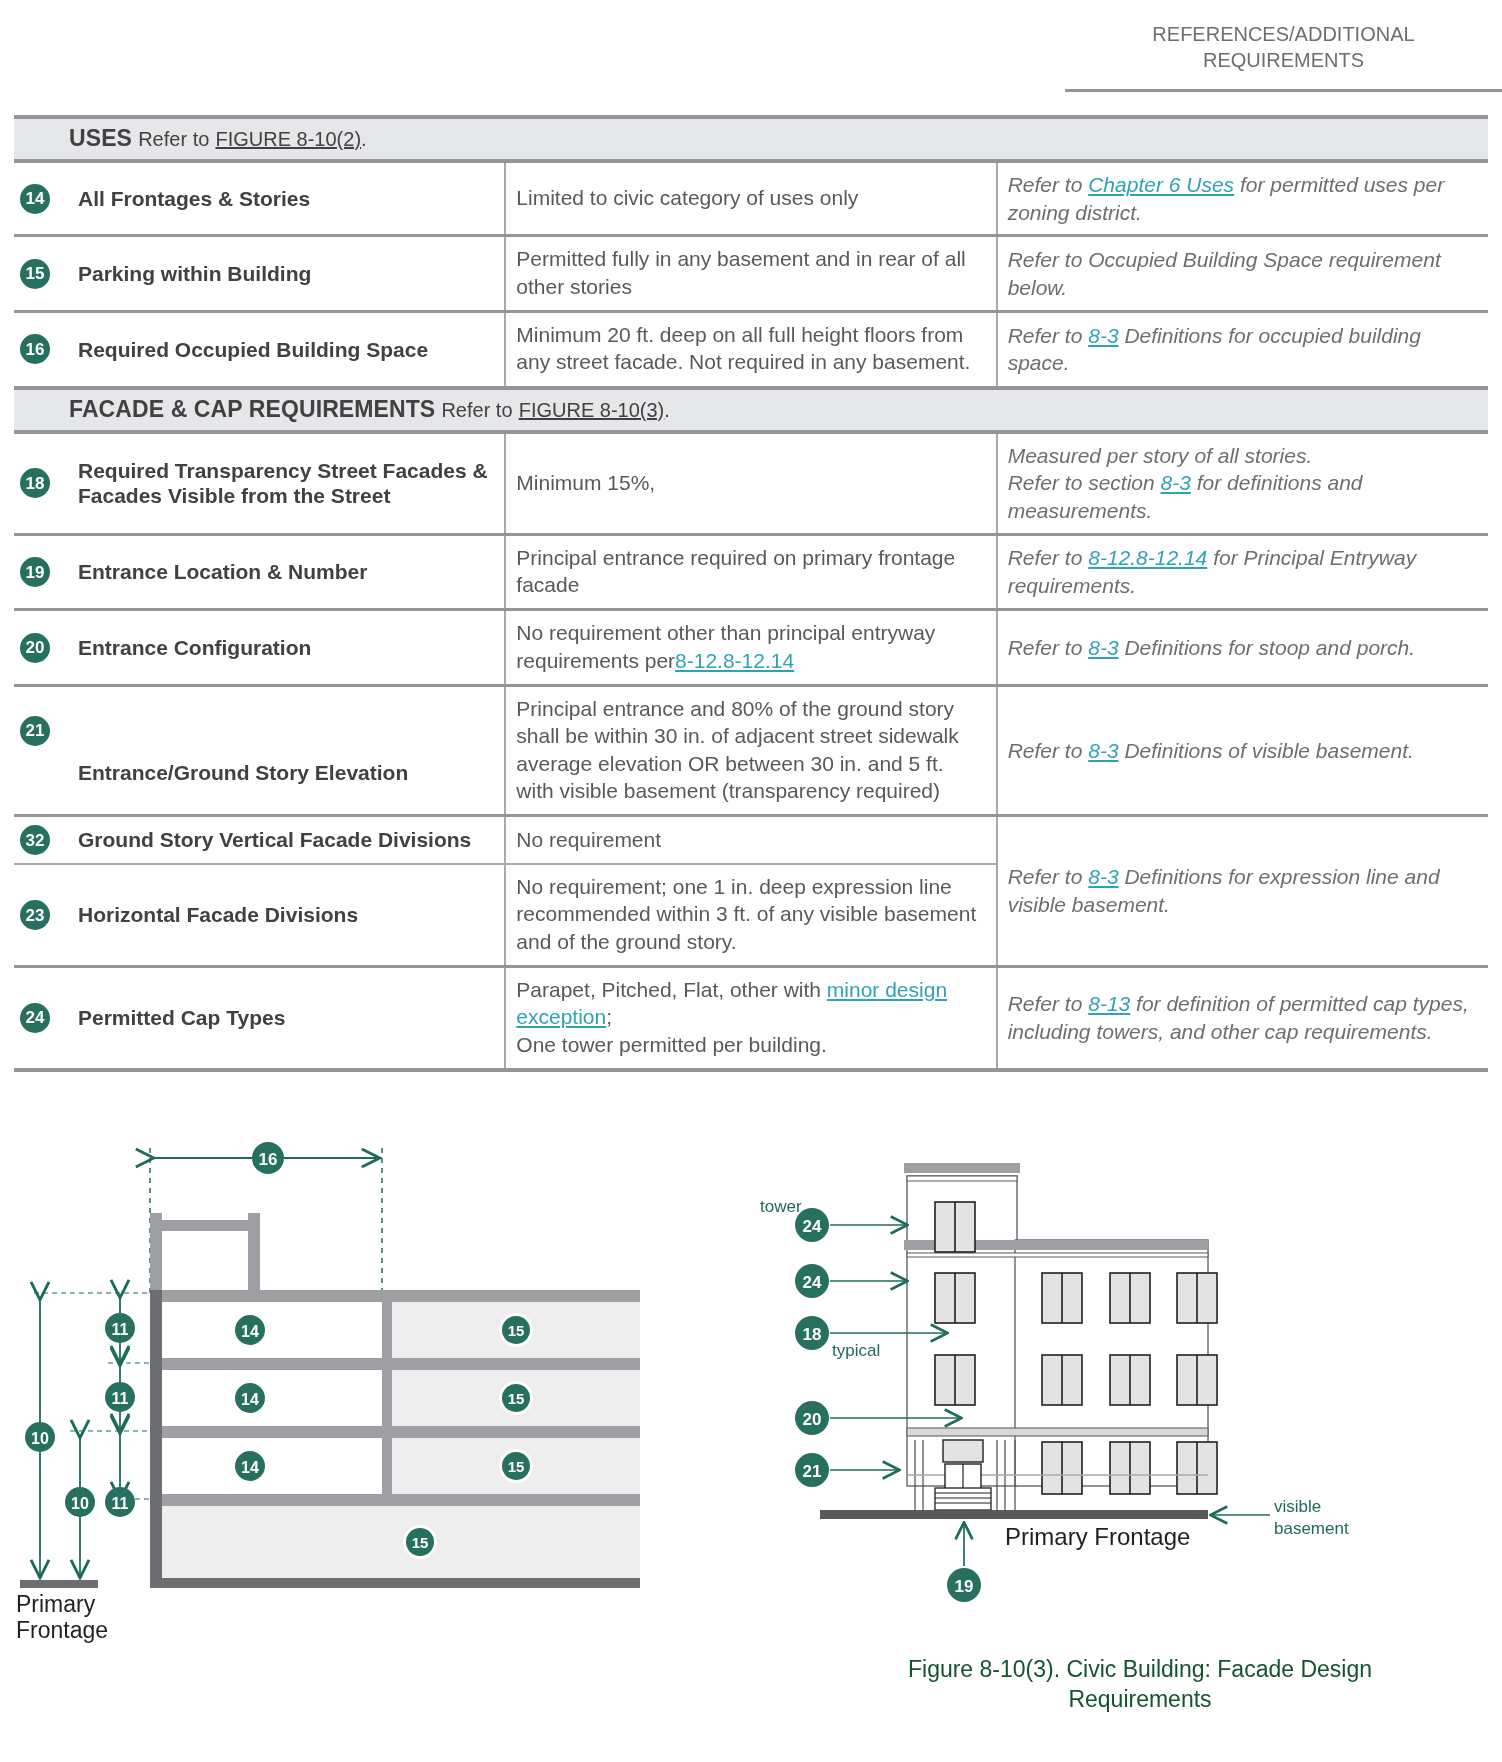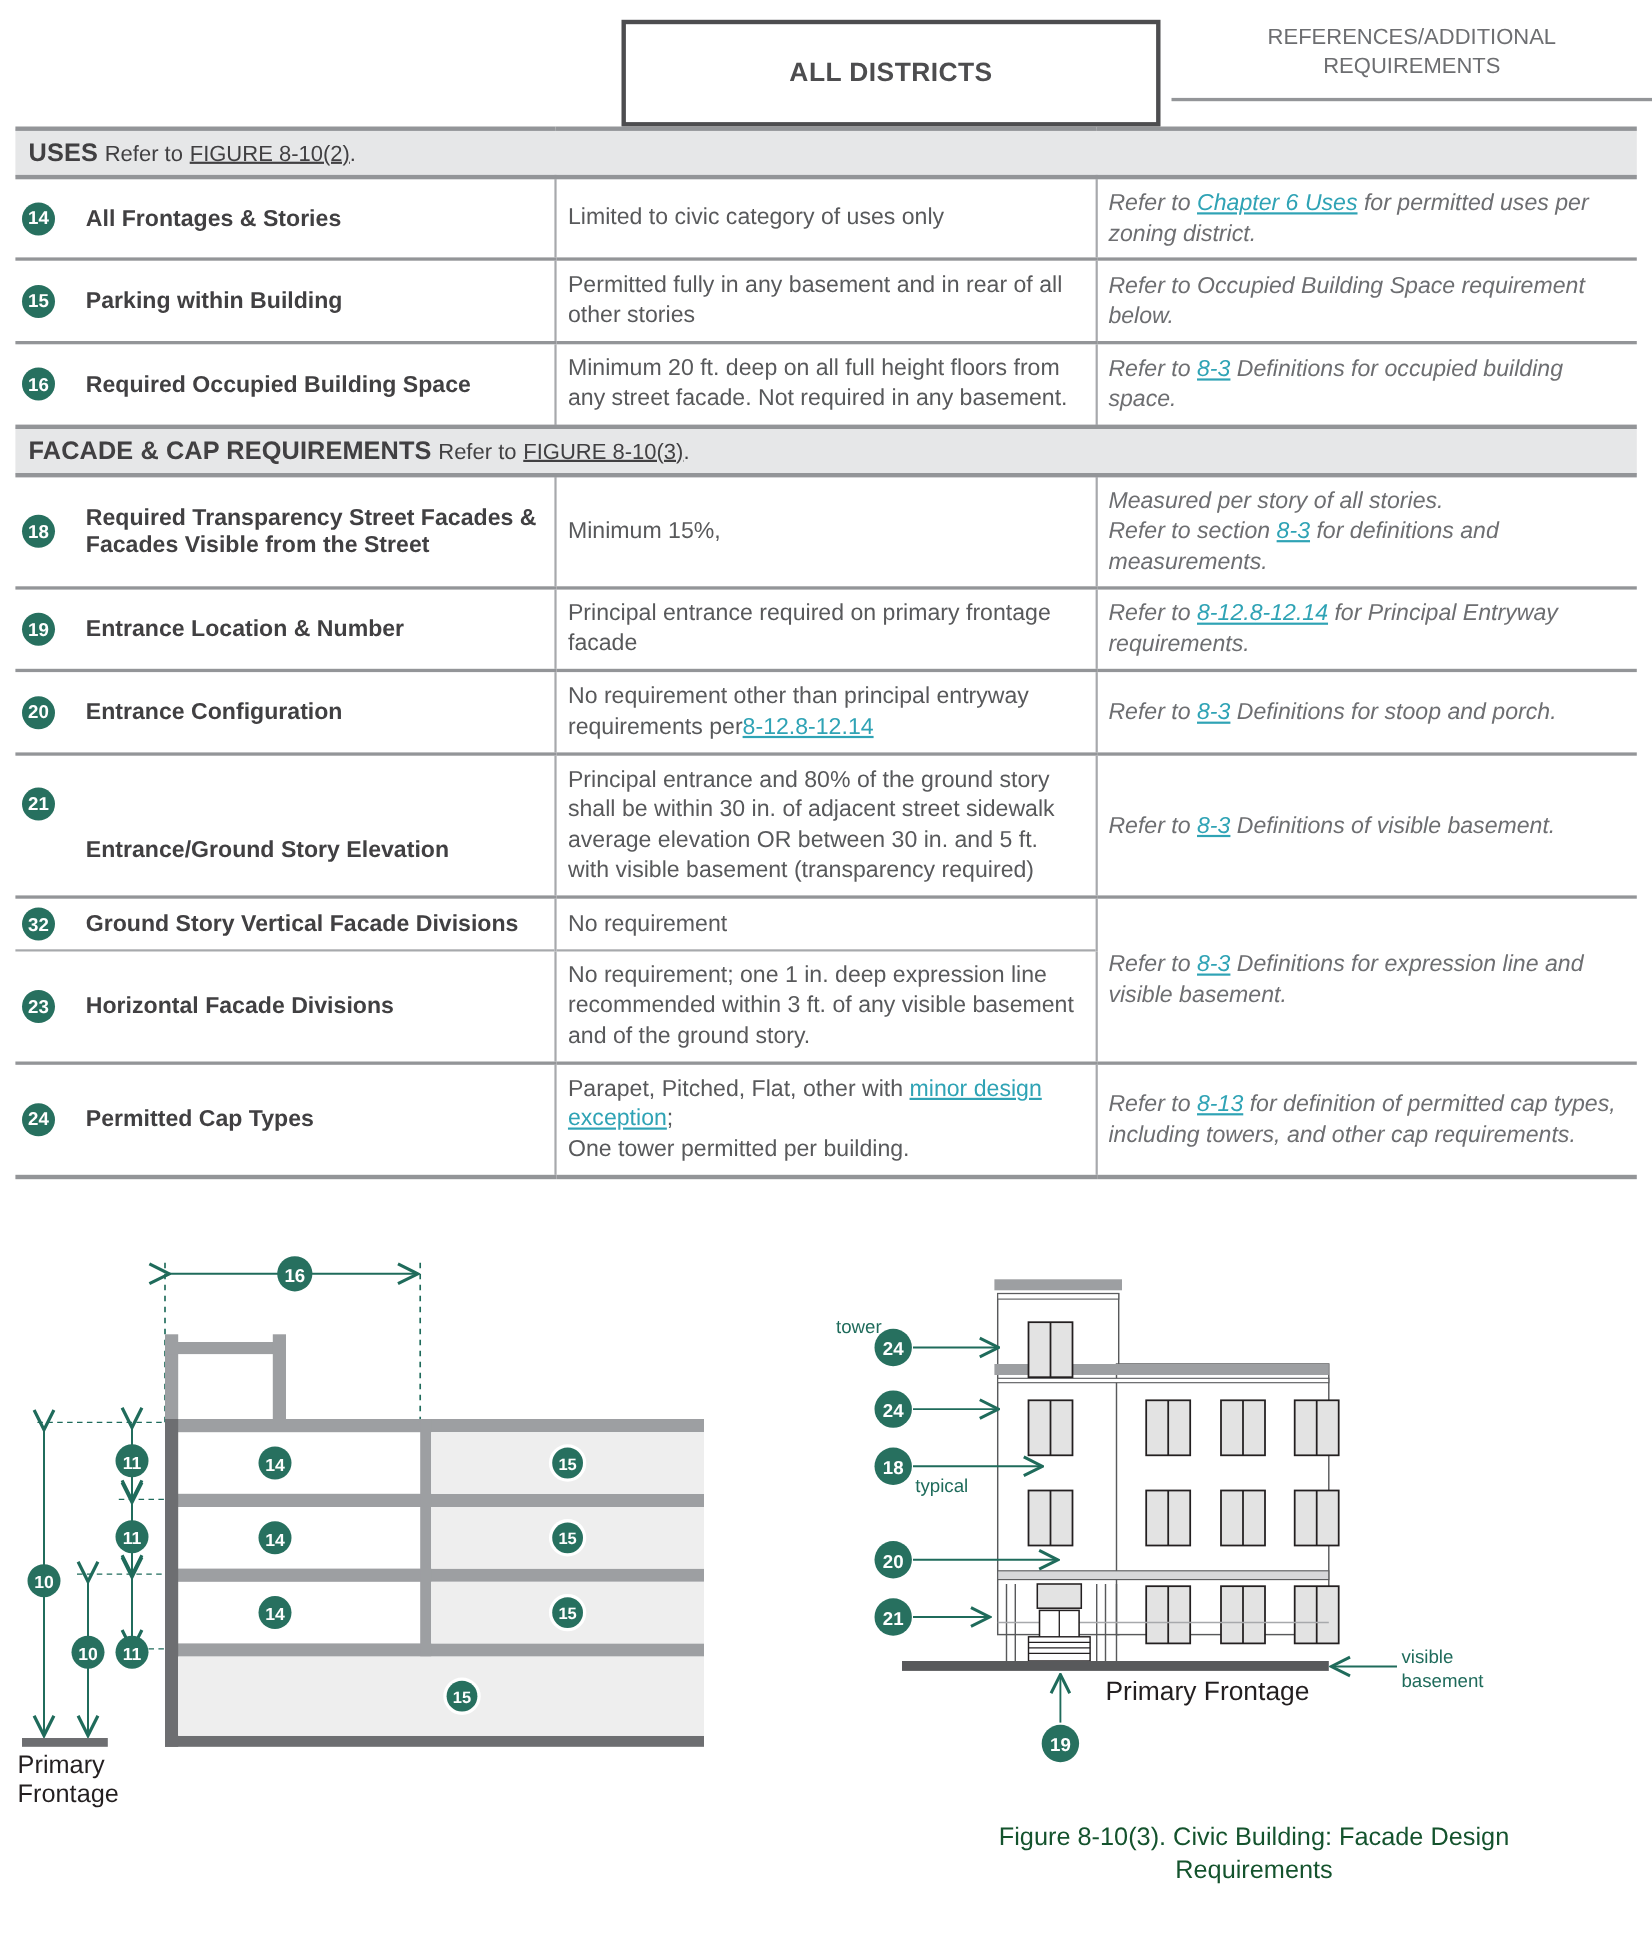--- a/index.html
+++ b/index.html
@@ -54,21 +54,21 @@
   
   .section-row td {
     background: #e6e7e8;
     border-top: 4px solid #939598;
     border-bottom: 4px solid #939598;
     padding: 6px 0 7px 12px;
     font-size: 22px;
     color: #414042;
   }
   .section-row .sec-title {
-    font-weight: bold; font-size: 23px; letter-spacing: .1px;
+    font-weight: bold; font-size: 23px; letter-spacing: .1px; margin-left: 43px;
   }
   .section-row .sec-sub { font-size: 20px; color: #414042; }
 
   .lnk { color: #2fa3b5; text-decoration: underline; }
 
   
   .row td { border-top: 3px solid #939598; }
   .row.thin td { border-top: 2px solid #a7a9ac; }
   .row td.c-label {
     width: 554px;
@@ -120,23 +120,20 @@
   .fig-right { left: 760px; top: 0; width: 742px; }
   .cap-left { position: absolute; left: 22px; top: 530px; font-size: 23px; color:#6d6e71; }
   .cap-right { position: absolute; left: 60px; top: 525px; width: 640px; }
 </style>
 </head>
 <body>
 
 <div class="page">
 
   <div class="table-header">
-    <div class="hdr-alldistricts">
-      <span>ALL DISTRICTS</span>
-    </div>
     <div class="hdr-refs">
       <div>REFERENCES/ADDITIONAL</div>
       <div>REQUIREMENTS</div>
     </div>
   </div>
 
   <table class="tbl">
 
     <tbody>
         <tr class="section-row">

